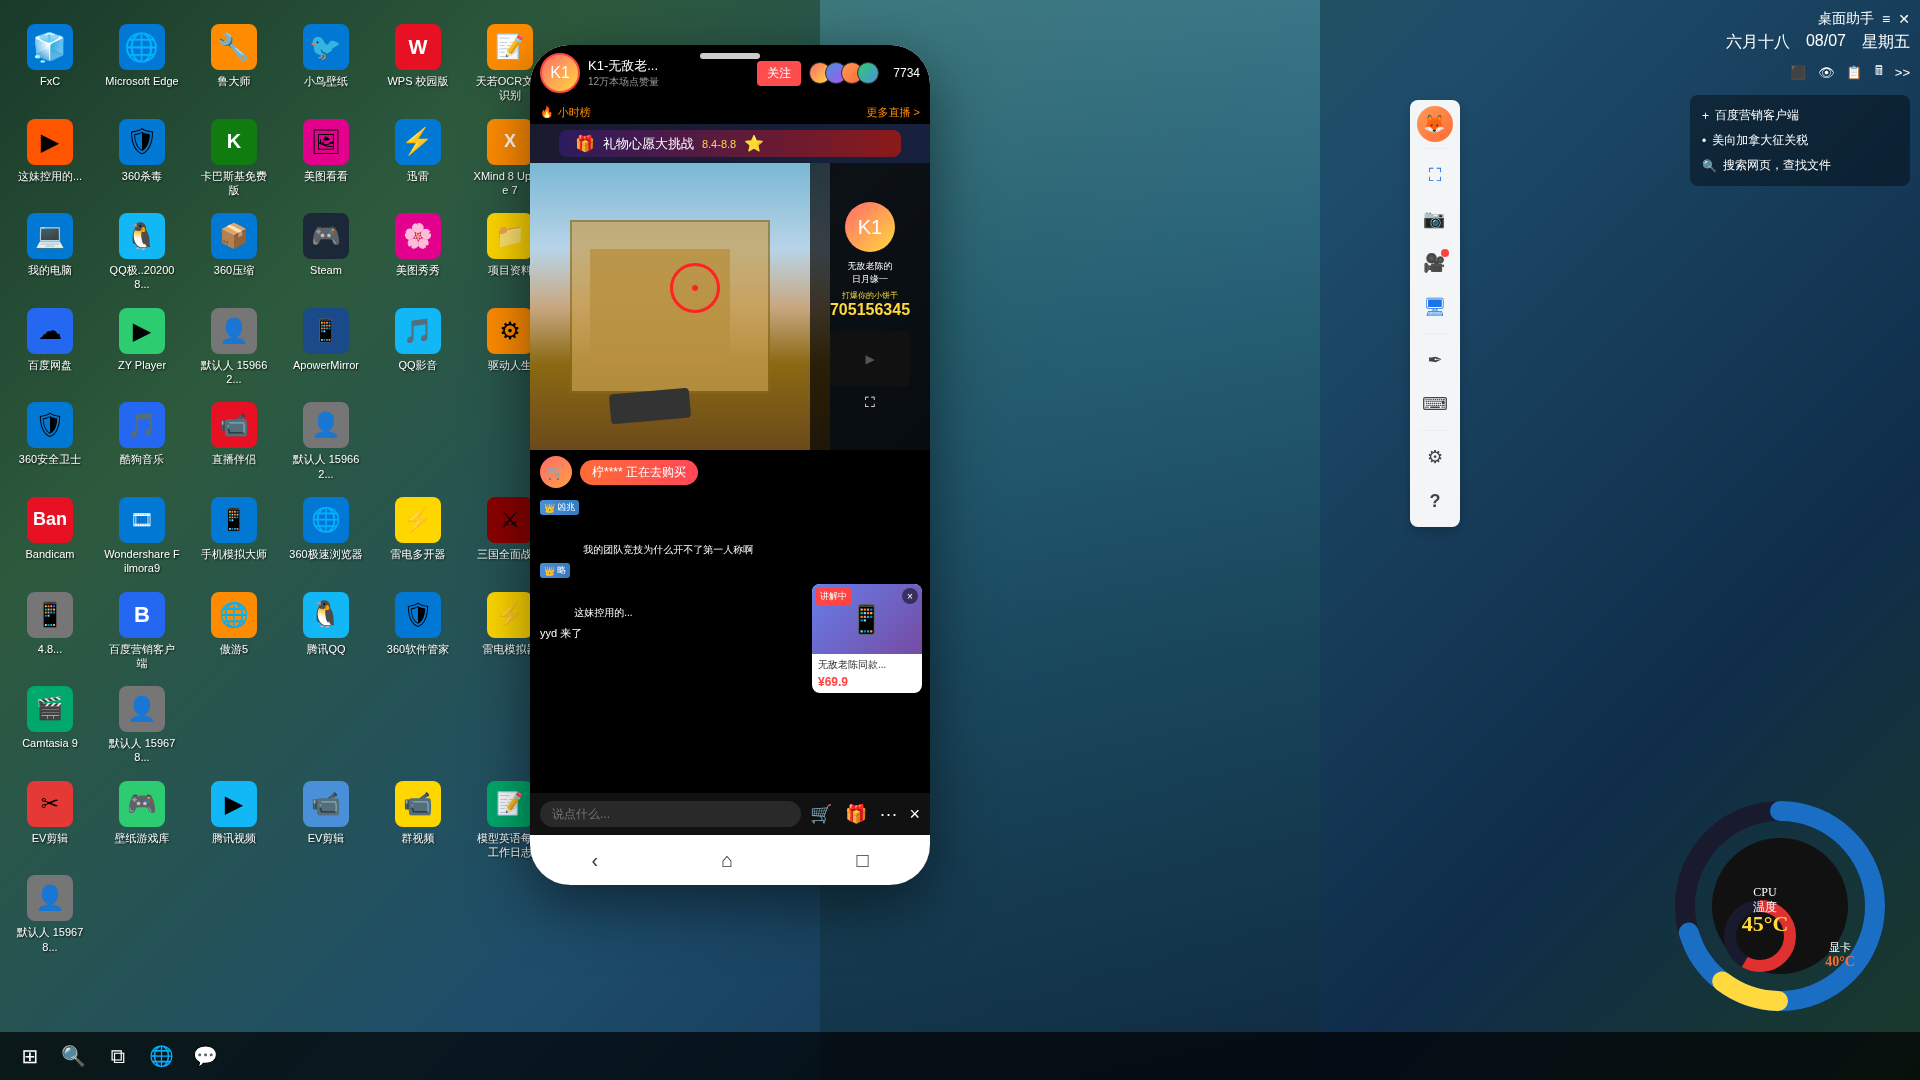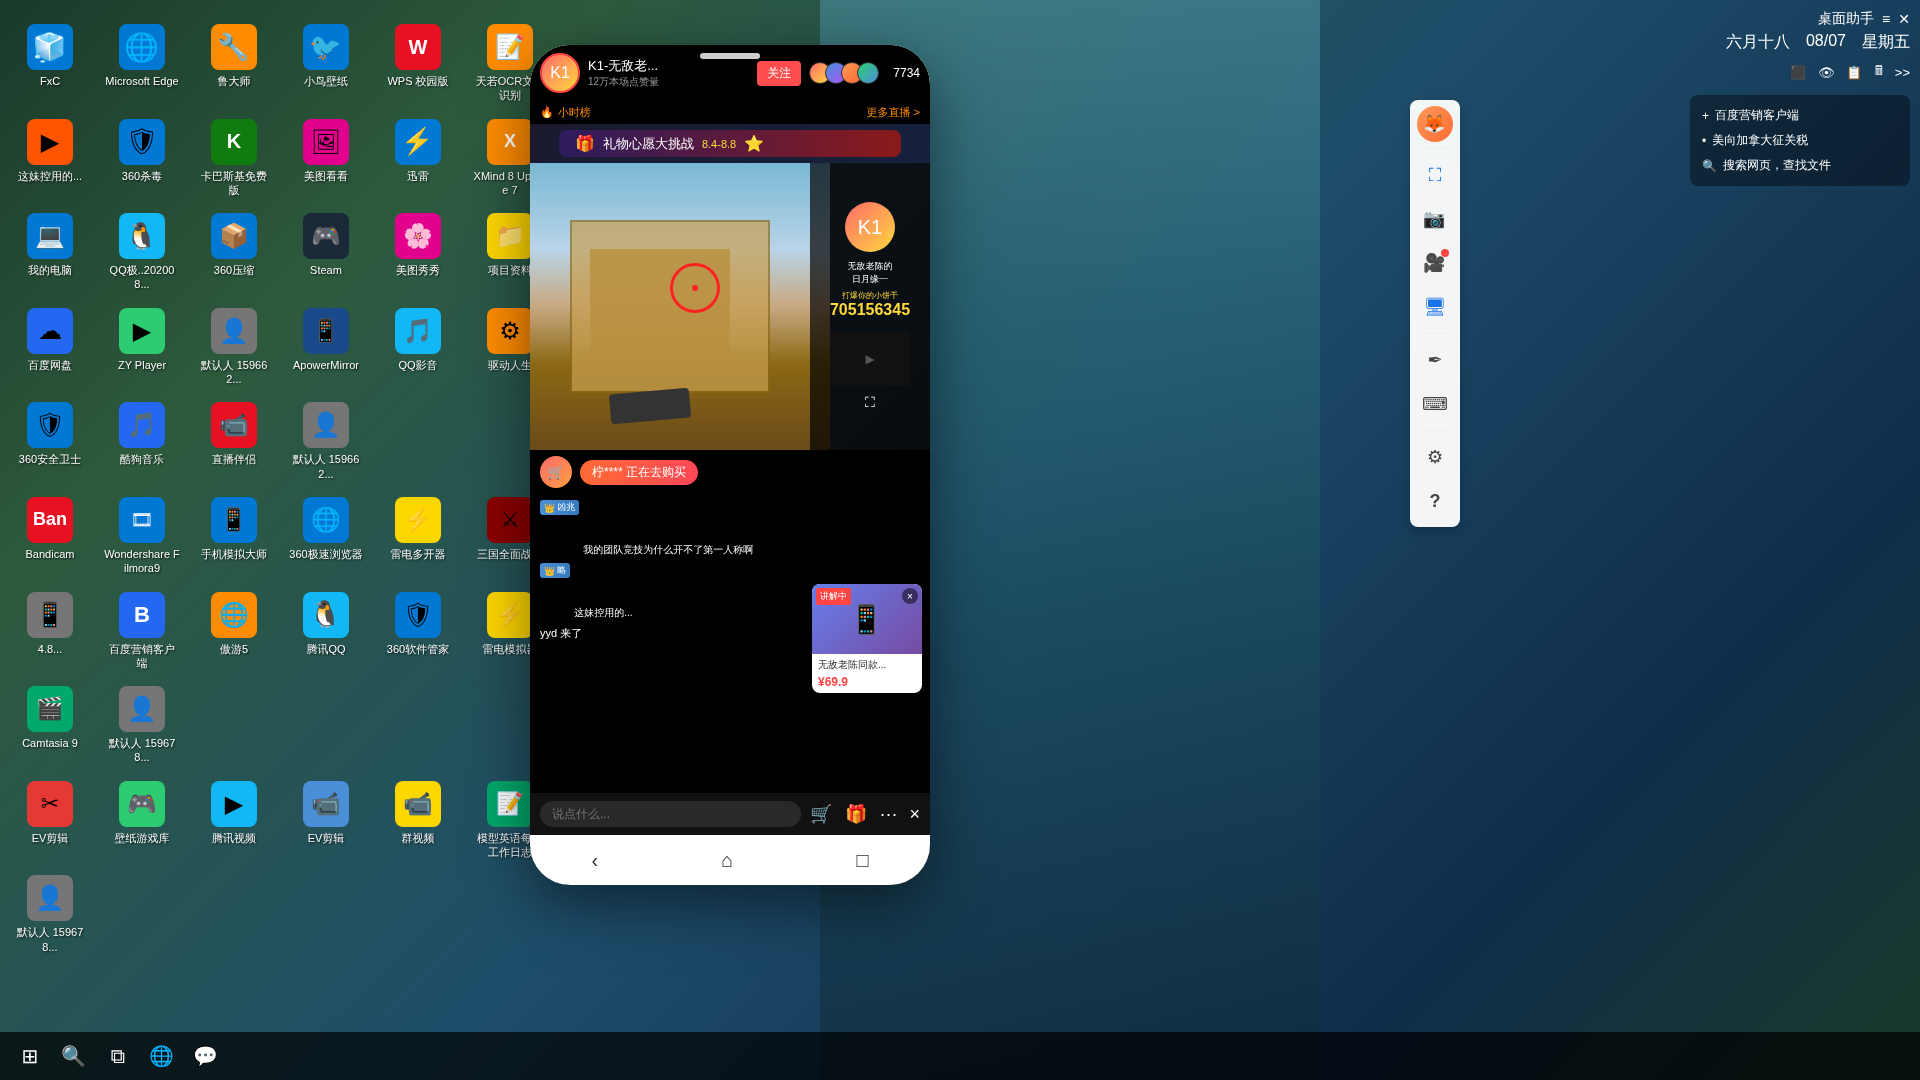--- a/index.html
+++ b/index.html
@@ -977,20 +977,42 @@
         <span>•</span>
         <span>美向加拿大征关税</span>
       </div>
       <div class="widget-item">
         <span>🔍</span>
         <span>搜索网页，查找文件</span>
       </div>
     </div>
   </div>
 
+  <div class="system-monitor">
+    <svg width="220" height="220" viewBox="0 0 220 220">
+
+      <circle cx="110" cy="110" r="95" fill="none" stroke="#1a1a2e" stroke-width="20"></circle>
+
+      <circle cx="110" cy="110" r="95" fill="none" stroke="#1a6fc4" stroke-width="20" stroke-dasharray="420 178" stroke-dashoffset="0" stroke-linecap="round" transform="rotate(-90 110 110)"></circle>
+
+      <circle cx="110" cy="110" r="95" fill="none" stroke="#ffd93d" stroke-width="20" stroke-dasharray="60 538" stroke-dashoffset="-300" stroke-linecap="round" transform="rotate(-90 110 110)"></circle>
+
+      <circle cx="110" cy="110" r="68" fill="#111"></circle>
+
+      <circle cx="90" cy="140" r="30" fill="none" stroke="#1a1a2e" stroke-width="12"></circle>
+      <circle cx="90" cy="140" r="30" fill="none" stroke="#e03030" stroke-width="12" stroke-dasharray="110 78" stroke-dashoffset="0" transform="rotate(-90 90 140)"></circle>
+
+      <text x="95" y="100" fill="white" font-size="12" text-anchor="middle" font-family="Microsoft YaHei">CPU</text>
+      <text x="95" y="115" fill="white" font-size="12" text-anchor="middle" font-family="Microsoft YaHei">温度</text>
+      <text x="95" y="135" fill="#ffd93d" font-size="22" font-weight="bold" text-anchor="middle" font-family="Microsoft YaHei">45°C</text>
+
+      <text x="170" y="155" fill="white" font-size="11" text-anchor="middle" font-family="Microsoft YaHei">显卡</text>
+      <text x="170" y="170" fill="#ff6b35" font-size="14" font-weight="bold" text-anchor="middle" font-family="Microsoft YaHei">40°C</text>
+    </svg>
+  </div>
 
   <div class="phone-frame">
     <div class="phone-speaker"></div>
     <div class="phone-content">
 
       <div class="stream-header">
         <div class="streamer-avatar">K1</div>
         <div class="streamer-info">
           <div class="streamer-name">K1-无敌老...</div>
           <div class="streamer-fans">12万本场点赞量</div>

